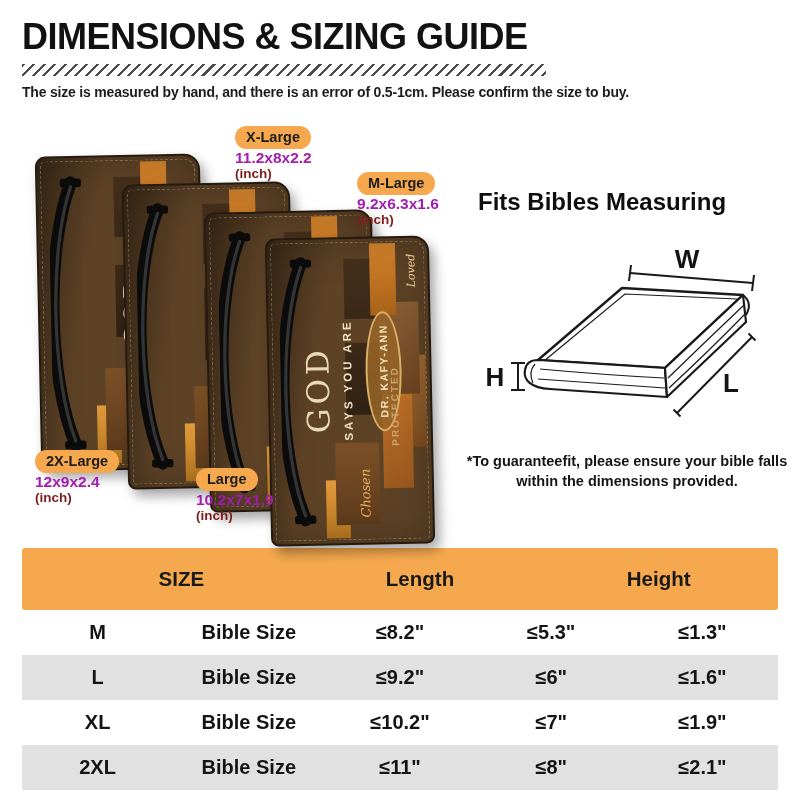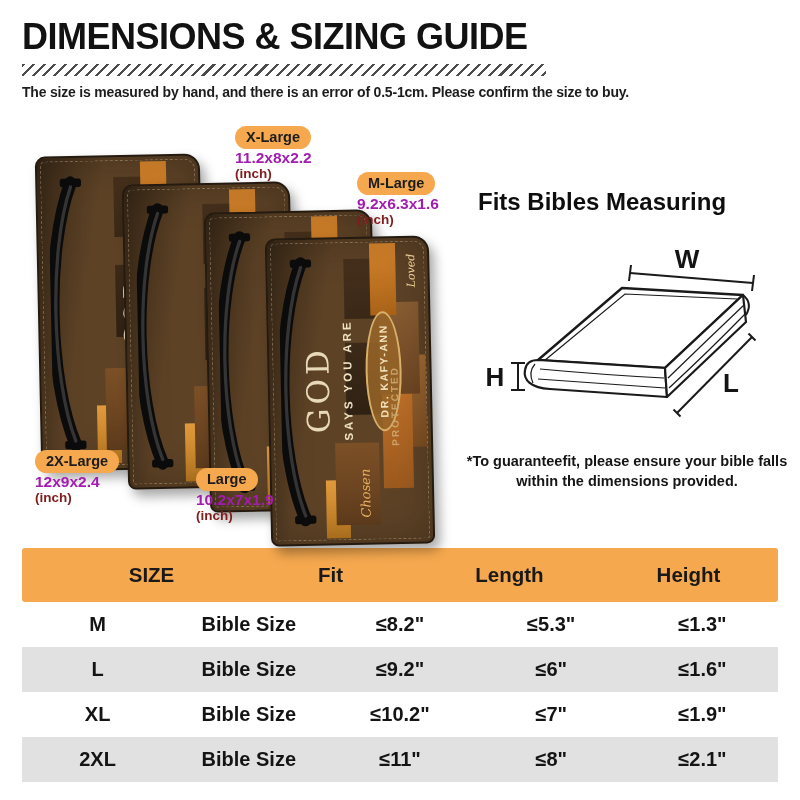--- a/index.html
+++ b/index.html
@@ -76,21 +76,21 @@
   .book-svg{position:absolute;left:465px;top:232px;width:330px;height:215px;}
   .book-svg text{font-family:"Liberation Sans",sans-serif;font-weight:bold;font-size:26px;fill:#141414;}
   .note{position:absolute;left:448px;top:452px;width:358px;margin:0;text-align:center;
         font-size:14.5px;font-weight:bold;color:#151515;line-height:1.35;}
 
   
   .tbl{position:absolute;left:22px;top:548px;width:756px;}
   .tr{display:flex;width:100%;}
   .td{flex:1 1 20%;display:flex;align-items:center;justify-content:center;
       font-weight:bold;font-size:20px;color:#141414;}
-  .th{height:54px;background:#F5A84E;border-radius:3px;padding-left:40px;}
+  .th{height:62px;background:#F5A84E;border-radius:3px;padding-left:40px;}
   .th .td{font-size:20.5px;color:#191919;}
   .row{height:45px;}
   .row-alt{background:#E1E1E1;}
 </style>
 </head>
 <body>
 
 <div class="page">
 
   <h1 class="title">DIMENSIONS &amp; SIZING GUIDE</h1>
@@ -199,21 +199,20 @@
     <line x1="283.5" y1="101.5" x2="290.5" y2="108.5" stroke="#1a1a1a" stroke-width="2"></line>
     <line x1="208.5" y1="177.5" x2="215.5" y2="184.5" stroke="#1a1a1a" stroke-width="2"></line>
     <text x="266" y="160" text-anchor="middle">L</text>
   </svg>
 
   <p class="note">*To guaranteefit, please ensure your bible falls within the dimensions provided.</p>
 
   <div class="tbl">
     <div class="tr th">
       <div class="td">SIZE</div>
-      <div class="td">Fit</div>
       <div class="td">Length</div>
       <div class="td">Height</div>
     </div>
     <div class="tr row">
       <div class="td">M</div>
       <div class="td">Bible Size</div>
       <div class="td">≤8.2"</div>
       <div class="td">≤5.3"</div>
       <div class="td">≤1.3"</div>
     </div>

